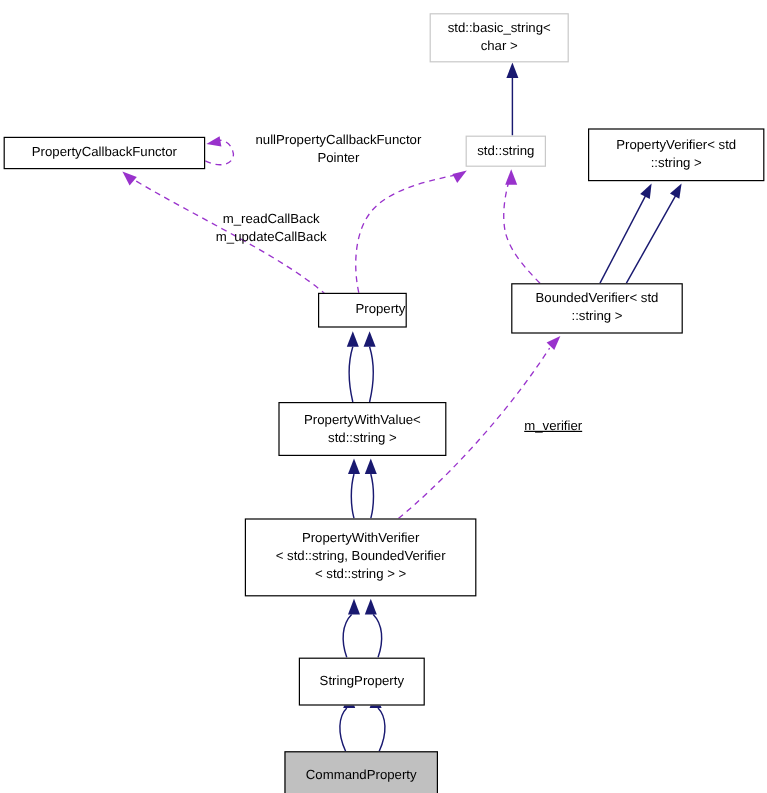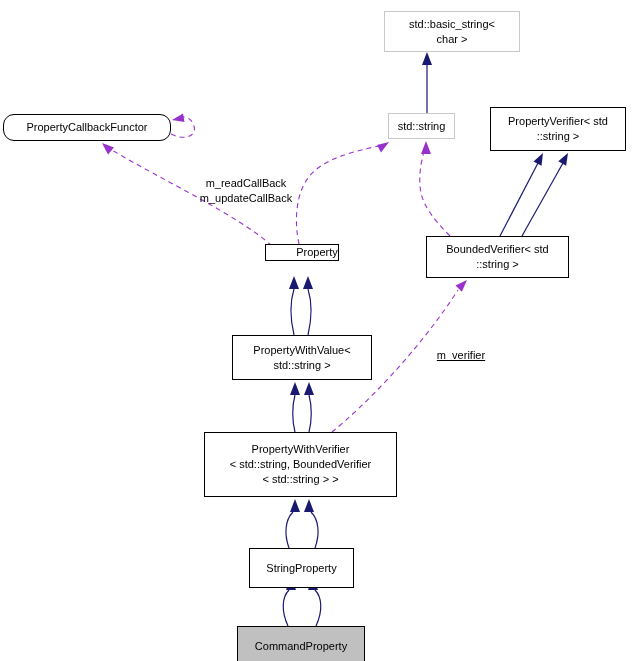--- a/index.html
+++ b/index.html
@@ -35,33 +35,33 @@
   .node.focus { background: #c0c0c0; }
   .edge-label {
     position: absolute;
     color: #000000;
     font-size: 11px;
     line-height: 15px;
     text-align: center;
     white-space: pre-line;
   }
   
-  #n-basic-string   { left: 384px; top: 11px;  width: 136px; height: 41px; }
-  #n-pcf            { left: 3px;   top: 114px; width: 168px; height: 27px; border-radius: 11px; }
+  #n-basic-string   { left: 358px; top: 11px;  width: 116px; height: 41px; }
+  #n-pcf            { left: 3px;   top: 114px; width: 168px; height: 27px; }
   #n-std-string     { left: 388px; top: 113px; width: 67px;  height: 26px; }
-  #n-prop-verifier  { left: 490px; top: 107px; width: 136px; height: 44px; }
-  #n-property       { left: 265px; top: 244px; width: 74px;  height: 17px; padding-left: 30px; }
+  #n-prop-verifier  { left: 490px; top: 107px; width: 147px; height: 44px; }
+  #n-property       { left: 265px; top: 244px; width: 74px;  height: 29px; padding-left: 30px; }
   #n-bounded        { left: 426px; top: 236px; width: 143px; height: 42px; }
   #n-pwvalue        { left: 232px; top: 335px; width: 140px; height: 45px; }
   #n-pwverifier     { left: 204px; top: 432px; width: 193px; height: 65px; }
   #n-string-prop    { left: 249px; top: 548px; width: 105px; height: 40px; }
   #n-command-prop   { left: 237px; top: 626px; width: 128px; height: 40px; }
   
   #l-null     { left: 196px; top: 110px; width: 172px; }
-  #l-readcb   { left: 192px; top: 176px; width: 108px; }
+  #l-readcb   { left: 172px; top: 176px; width: 108px; }
   #l-docname  { left: 308px; top: 176px; width: 110px; }
   #l-bounds   { left: 433px; top: 176px; width: 96px;  }
   #l-verifier { left: 430px; top: 348px; width: 62px; text-decoration: underline;  }
 </style>
 </head>
 <body>
 
 <div id="canvas">
 
   <svg id="edges" viewBox="0 0 639 661" xmlns="http://www.w3.org/2000/svg">
@@ -119,17 +119,19 @@
   <div class="node" id="n-bounded">BoundedVerifier&lt; std
 ::string &gt;</div>
   <div class="node" id="n-pwverifier">PropertyWithVerifier
 &lt; std::string, BoundedVerifier
 &lt; std::string &gt; &gt;</div>
   <div class="node" id="n-pwvalue">PropertyWithValue&lt;
 std::string &gt;</div>
   <div class="node" id="n-string-prop">StringProperty</div>
   <div class="node focus" id="n-command-prop">CommandProperty</div>
 
+  <div class="edge-label" id="l-null">nullPropertyCallbackFunctor
+Pointer</div>
   <div class="edge-label" id="l-readcb">m_readCallBack
 m_updateCallBack</div>
   <div class="edge-label" id="l-verifier">m_verifier</div>
 
 </div>
 
 </body></html>

